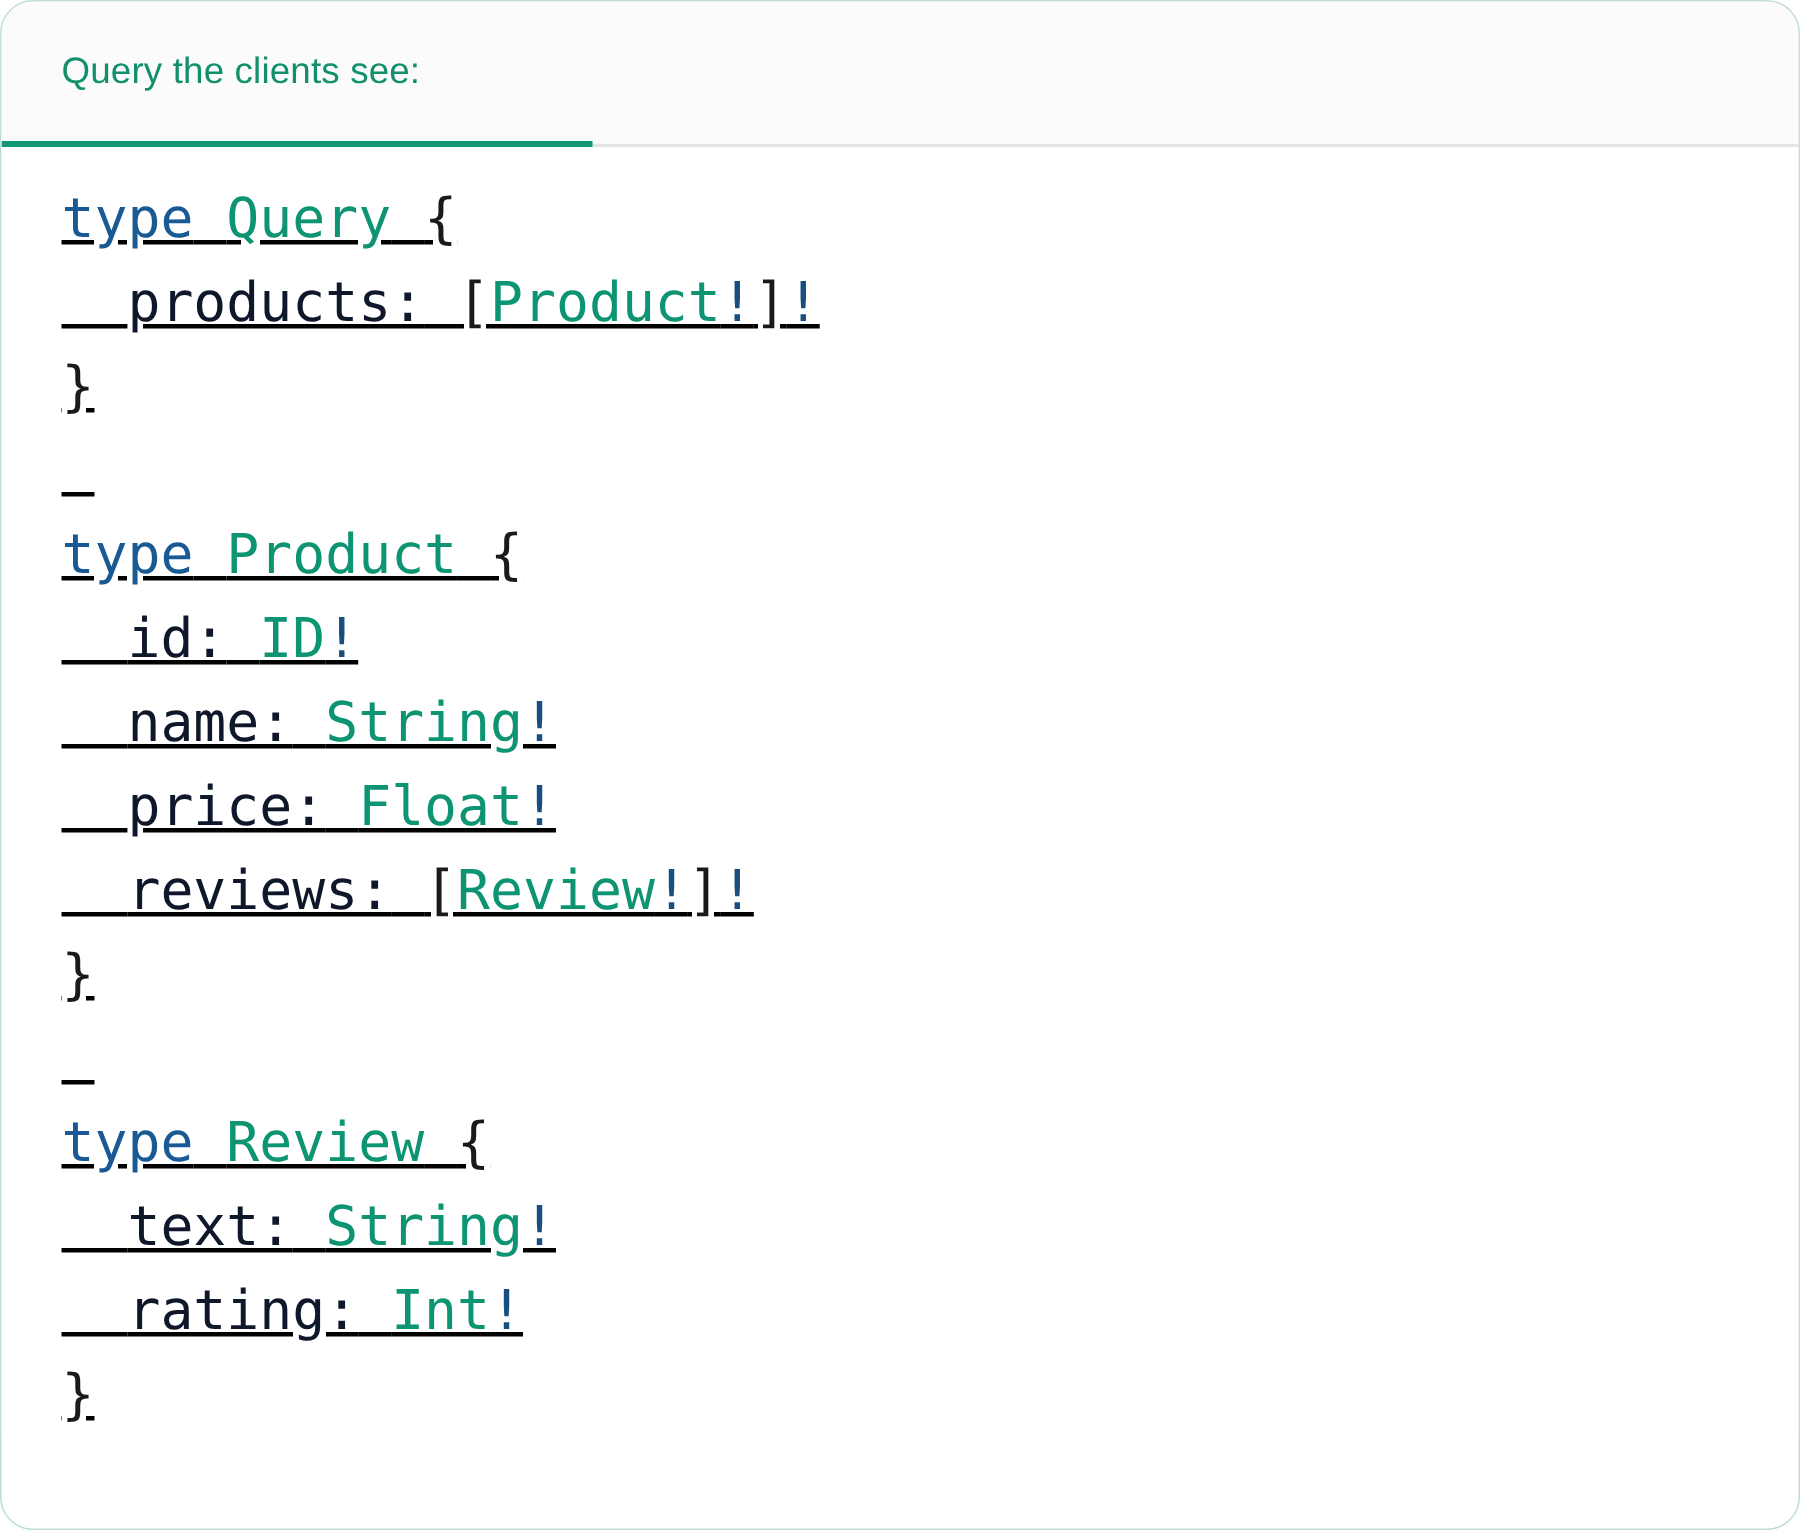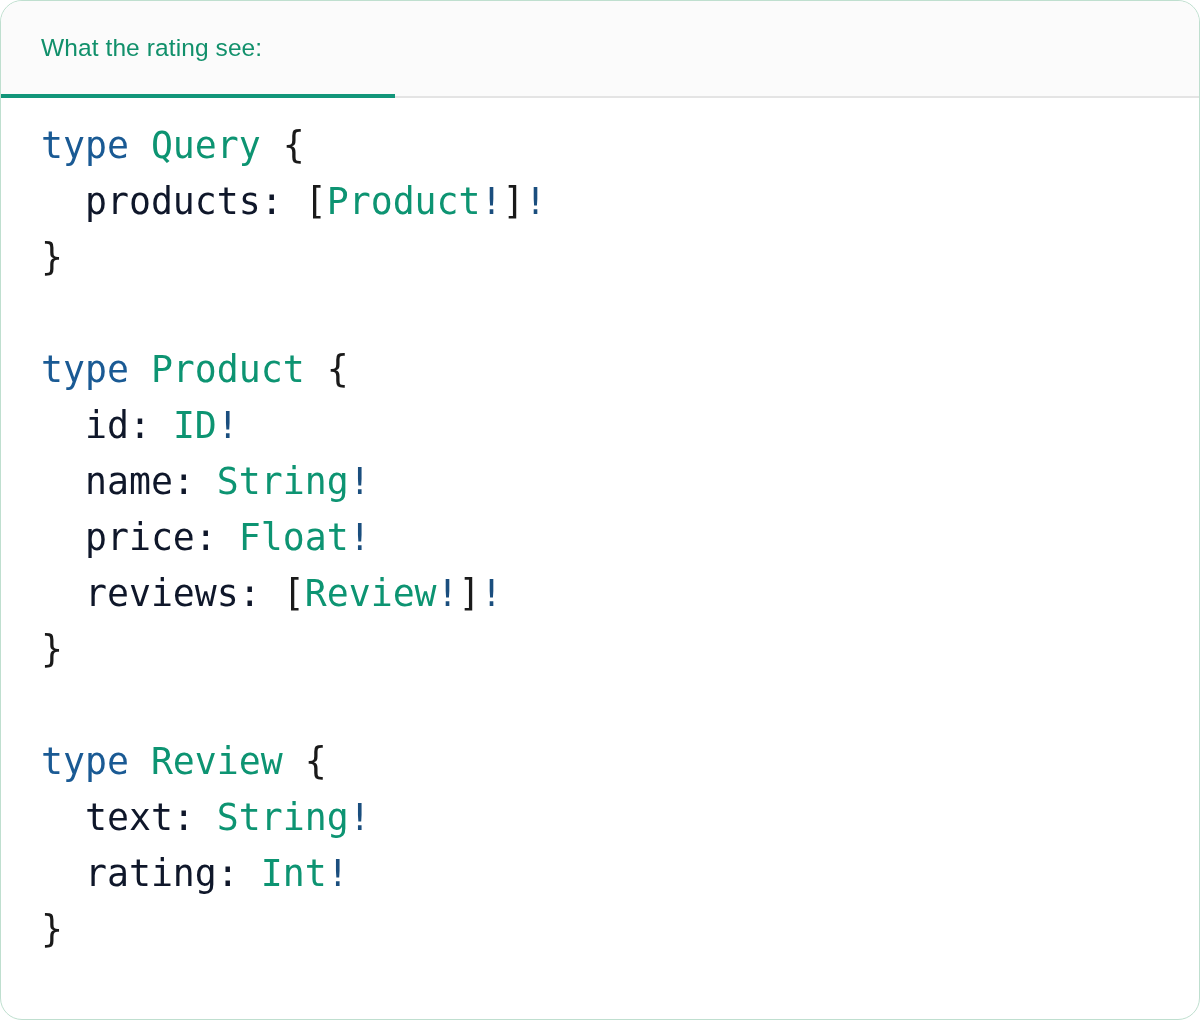--- a/index.html
+++ b/index.html
@@ -66,20 +66,21 @@
     height: 4px;
     background: #12967a;
     z-index: 2;
   }
 
   
   .code-body {
     box-sizing: border-box;
     padding: 20px 52px 0 40px;
     background: #ffffff;
+    text-decoration: underline;
   }
 
   .code-block {
     margin: 0;
     font-family: "DejaVu Sans Mono", "Liberation Mono", monospace;
     font-size: 36.5px;
     line-height: 56px;
     white-space: pre;
     color: #1a1a1a;
     font-weight: 400;
@@ -97,21 +98,21 @@
   .tok-punct   { color: #1a1a1a; }
   .tok-bang    { color: #1a4e7e; }
   .tok-plain   { color: #1a1a1a; }
 </style>
 </head>
 <body>
 
 <div class="card">
 
   <div class="card-header">
-    <div class="tab-label">What the rating see:</div>
+    <div class="tab-label">Query the clients see:</div>
     <div class="header-rule"></div>
     <div class="tab-underline"></div>
   </div>
 
   <div class="code-body">
     <pre class="code-block" id="code-block"><div class="code-line"><span class="tok-keyword">type</span><span class="tok-plain"> </span><span class="tok-type">Query</span><span class="tok-plain"> </span><span class="tok-punct">{</span></div><div class="code-line"><span class="tok-plain">  </span><span class="tok-field">products:</span><span class="tok-plain"> </span><span class="tok-punct">[</span><span class="tok-type">Product</span><span class="tok-bang">!</span><span class="tok-punct">]</span><span class="tok-bang">!</span></div><div class="code-line"><span class="tok-punct">}</span></div><div class="code-line">&nbsp;</div><div class="code-line"><span class="tok-keyword">type</span><span class="tok-plain"> </span><span class="tok-type">Product</span><span class="tok-plain"> </span><span class="tok-punct">{</span></div><div class="code-line"><span class="tok-plain">  </span><span class="tok-field">id:</span><span class="tok-plain"> </span><span class="tok-type">ID</span><span class="tok-bang">!</span></div><div class="code-line"><span class="tok-plain">  </span><span class="tok-field">name:</span><span class="tok-plain"> </span><span class="tok-type">String</span><span class="tok-bang">!</span></div><div class="code-line"><span class="tok-plain">  </span><span class="tok-field">price:</span><span class="tok-plain"> </span><span class="tok-type">Float</span><span class="tok-bang">!</span></div><div class="code-line"><span class="tok-plain">  </span><span class="tok-field">reviews:</span><span class="tok-plain"> </span><span class="tok-punct">[</span><span class="tok-type">Review</span><span class="tok-bang">!</span><span class="tok-punct">]</span><span class="tok-bang">!</span></div><div class="code-line"><span class="tok-punct">}</span></div><div class="code-line">&nbsp;</div><div class="code-line"><span class="tok-keyword">type</span><span class="tok-plain"> </span><span class="tok-type">Review</span><span class="tok-plain"> </span><span class="tok-punct">{</span></div><div class="code-line"><span class="tok-plain">  </span><span class="tok-field">text:</span><span class="tok-plain"> </span><span class="tok-type">String</span><span class="tok-bang">!</span></div><div class="code-line"><span class="tok-plain">  </span><span class="tok-field">rating:</span><span class="tok-plain"> </span><span class="tok-type">Int</span><span class="tok-bang">!</span></div><div class="code-line"><span class="tok-punct">}</span></div></pre>
   </div>
 
 </div>
 

